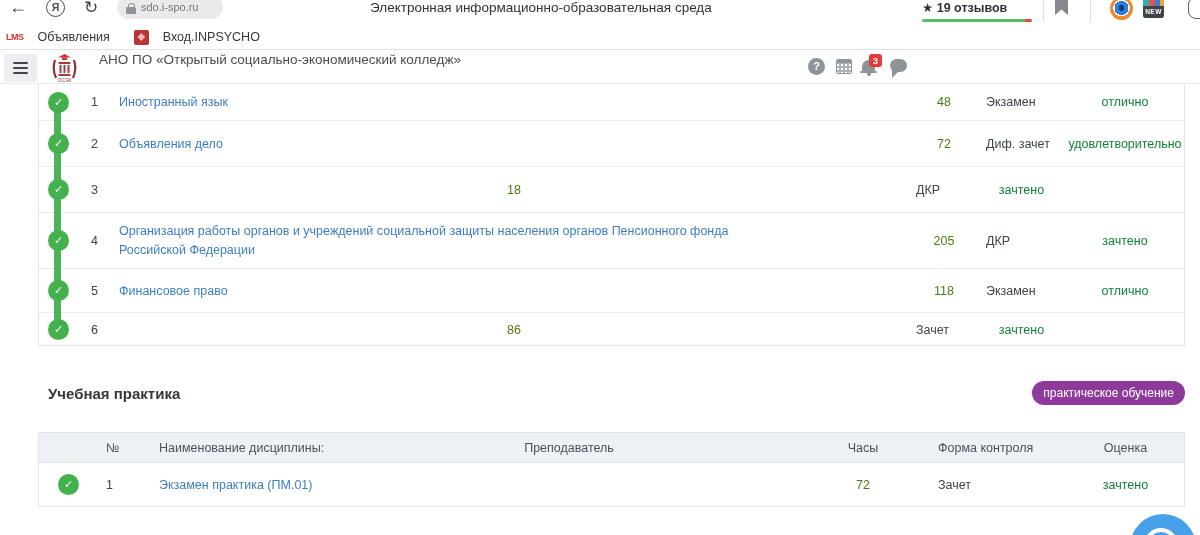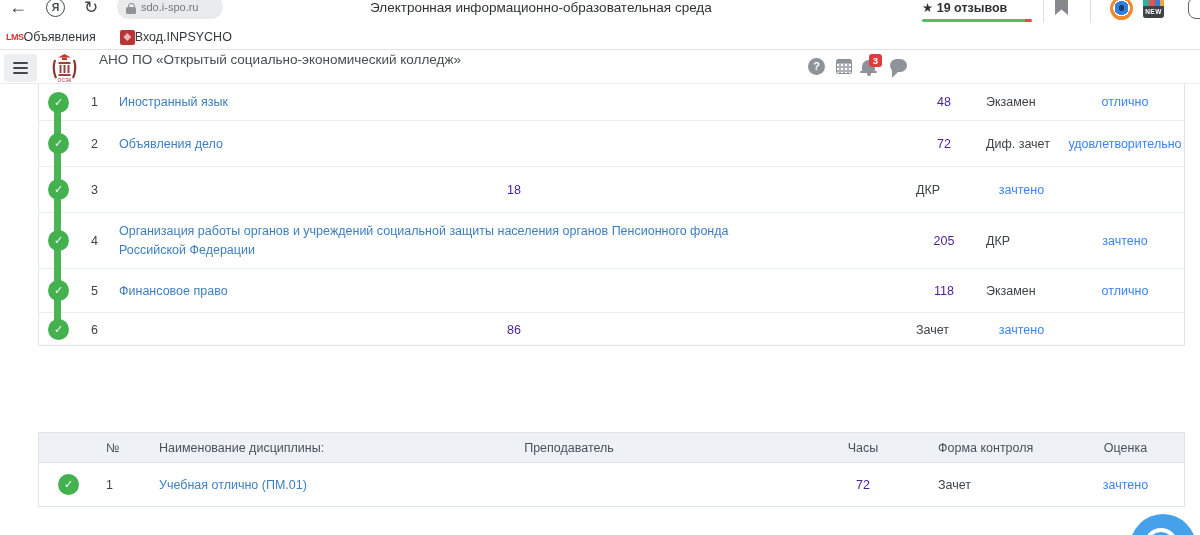--- a/index.html
+++ b/index.html
@@ -32,21 +32,21 @@
   #new-ext { position:absolute; left:1143px; top:-3px; width:21px; height:21px; border-radius:3px; overflow:hidden;
     background:linear-gradient(to right,#2ab3a6 0 30%,#e5554d 30% 55%,#3a7bd5 55% 80%,#e8a63c 80% 100%); }
   #new-ext .new-tag { position:absolute; bottom:0; left:0; right:0; height:12px; background:#3f4347;
     color:#fff; font-size:6.5px; font-weight:bold; text-align:center; line-height:12px; letter-spacing:.5px; }
   #hand-ext { position:absolute; left:1188px; top:-2px; width:22px; height:21px;
     border:1.7px solid #5f6putting366; border:1.7px solid #5f6366; border-radius:6px 6px 8px 8px; background:#fff; }
 
   
   #bookmarks { position:absolute; top:25px; left:0; width:1200px; height:25px; background:#fff;
     border-bottom:1px solid #e2e2e2; display:flex; align-items:center; padding:0 6px; gap:8px; }
-  .bm-item { display:flex; align-items:center; gap:0; font-size:12.5px; color:#33373b;text-align:center; }
+  .bm-item { display:flex; align-items:center; gap:14px; font-size:12.5px; color:#33373b;text-align:center; }
   #lms-fav { color:#e03131; font-weight:bold; font-size:9px; letter-spacing:-.5px; font-style:normal; }
   #inp-fav { width:15px; height:15px; background:#b93434; border-radius:2px; position:relative; margin-left:16px;}
   #inp-fav::after { content:""; position:absolute; left:3.5px; top:3.5px; width:8px; height:8px;
     background:#eab7b7; clip-path:polygon(50% 0,100% 50%,50% 100%,0 50%); }
 
   
   #siteheader { position:absolute; top:50px; left:0; width:1200px; height:34px; background:#fff;
     border-bottom:1px solid #ececec; }
   #hamburger { position:absolute; left:4px; top:4px; width:33px; height:28px; background:#eceef1;
     border-radius:3px; display:flex; flex-direction:column; justify-content:center; align-items:center; gap:3px; cursor:pointer;}
@@ -77,25 +77,25 @@
   #gtable { position:absolute; left:38px; top:84px; width:1147px; height:262px;
     border-left:1px solid #dee4ea; border-right:1px solid #dee4ea; border-bottom:1px solid #dee4ea; }
   #timeline { position:absolute; left:15px; top:18px; width:7px; height:227px; background:#4cb456; border-radius:4px; }
   .g-row { display:grid; grid-template-columns:52px 28px 790px 70px 85px 122px; align-items:center; position:relative; }
   .g-row + .g-row { border-top:1px solid #e9eef2; }
   .g-r1{height:36px} .g-r2{height:46px} .g-r3{height:46px} .g-r4{height:56px} .g-r5{height:44px} .g-r6{height:34px}
   .gcheck { display:block; margin-left:9px; width:21px; height:21px; border-radius:50%; background:#43b14e;
     color:#fff; font-size:11px; font-weight:bold; text-align:center; line-height:21px; position:relative; z-index:2; }
   .cell { font-size:12.5px; }
   .cell.num { color:#3d4349; }
-  .cell.hours { text-align:center; color:#4c1d95; }
+  .cell.hours { text-align:center; color:#4d7c0f; }
   .cell.form { padding-left:7px; color:#3d4349; }
   .cell.grade { text-align:center; }
   a.dlink { color:#3d7ec0; text-decoration:none; cursor:pointer; }
-  a.glink { color:#3b82f6; text-decoration:none; cursor:pointer; }
+  a.glink { color:#15803d; text-decoration:none; cursor:pointer; }
   .wrapname { display:inline-block; max-width:620px; line-height:1.45; }
 
   
   #practice-head { position:absolute; left:38px; top:378px; width:1147px; height:30px;
     display:flex; align-items:center; justify-content:space-between; }
   #practice-title { font-size:15px; font-weight:bold; color:#33383d; margin-left:10px; }
   #practice-badge { background:#8e3a9b; color:#fff; font-size:12px; padding:5px 11px; border-radius:12px; }
 
   #ptable { position:absolute; left:38px; top:432px; width:1147px; border:1px solid #dee4ea; }
   .p-row { display:grid; grid-template-columns:60px 60px 180px 460px 128px 138px 121px; align-items:center; }
@@ -242,37 +242,41 @@
           <span class="gcheck">✓</span>
         </span>
       <span class="cell num">6</span>
       <span class="cell hours">86</span>
       <span class="cell form">Зачет</span>
       <span class="cell grade"><a class="glink">зачтено</a></span>
     </div>
     <div id="timeline"></div>
   </div>
 
+  <div id="practice-head">
+    <span id="practice-title">Учебная практика</span>
+    <span id="practice-badge">практическое обучение</span>
+  </div>
 
   <div id="ptable">
     <div class="p-row p-head">
       <span class="cell"></span>
       <span class="cell numcol">№</span>
       <span class="cell">Наименование дисциплины:</span>
       <span class="cell teach">Преподаватель</span>
       <span class="cell hours">Часы</span>
       <span class="cell formcol">Форма контроля</span>
       <span class="cell grade" style="color:#49525a">Оценка</span>
     </div>
     <div class="p-row p-data">
       <span class="cell check">
           <span class="gcheck">✓</span>
         </span>
       <span class="cell numcol">1</span>
-      <span class="cell" style="grid-column:3 / span 2"><a class="dlink">Учебная отлично (ПМ.01)</a></span>
+      <span class="cell" style="grid-column:3 / span 2"><a class="dlink">Экзамен практика (ПМ.01)</a></span>
       <span class="cell hours">72</span>
       <span class="cell formcol">Зачет</span>
       <span class="cell grade"><a class="glink">зачтено</a></span>
     </div>
   </div>
 
   <div id="chat-fab">
     <span class="ring"></span>
   </div>
 

